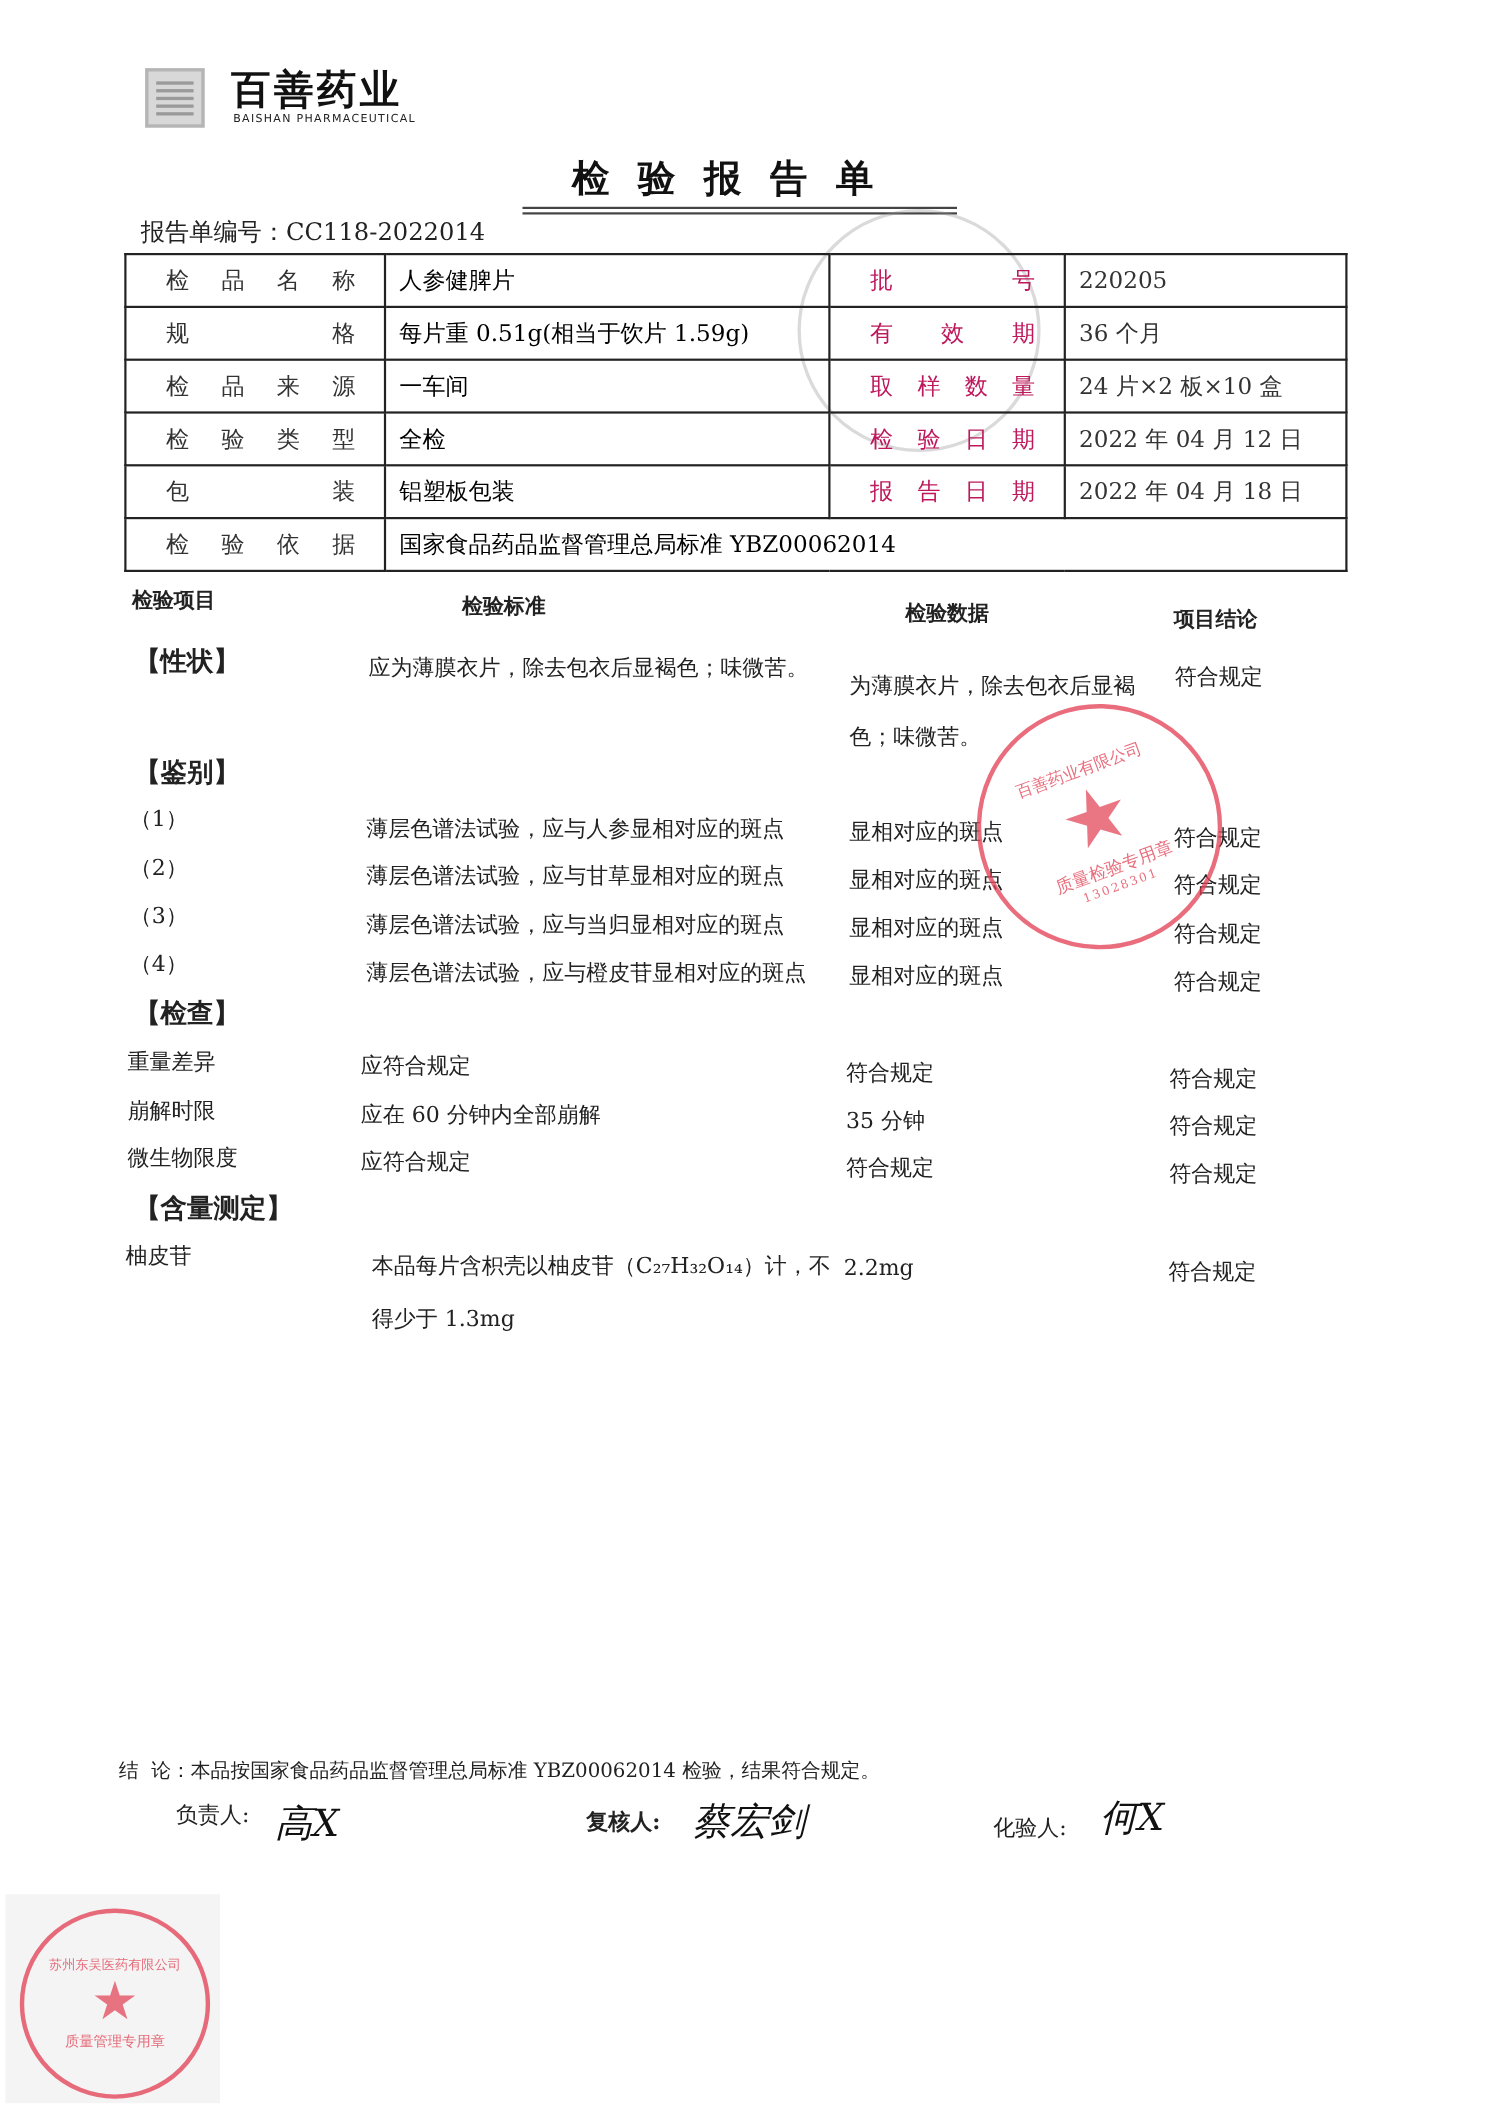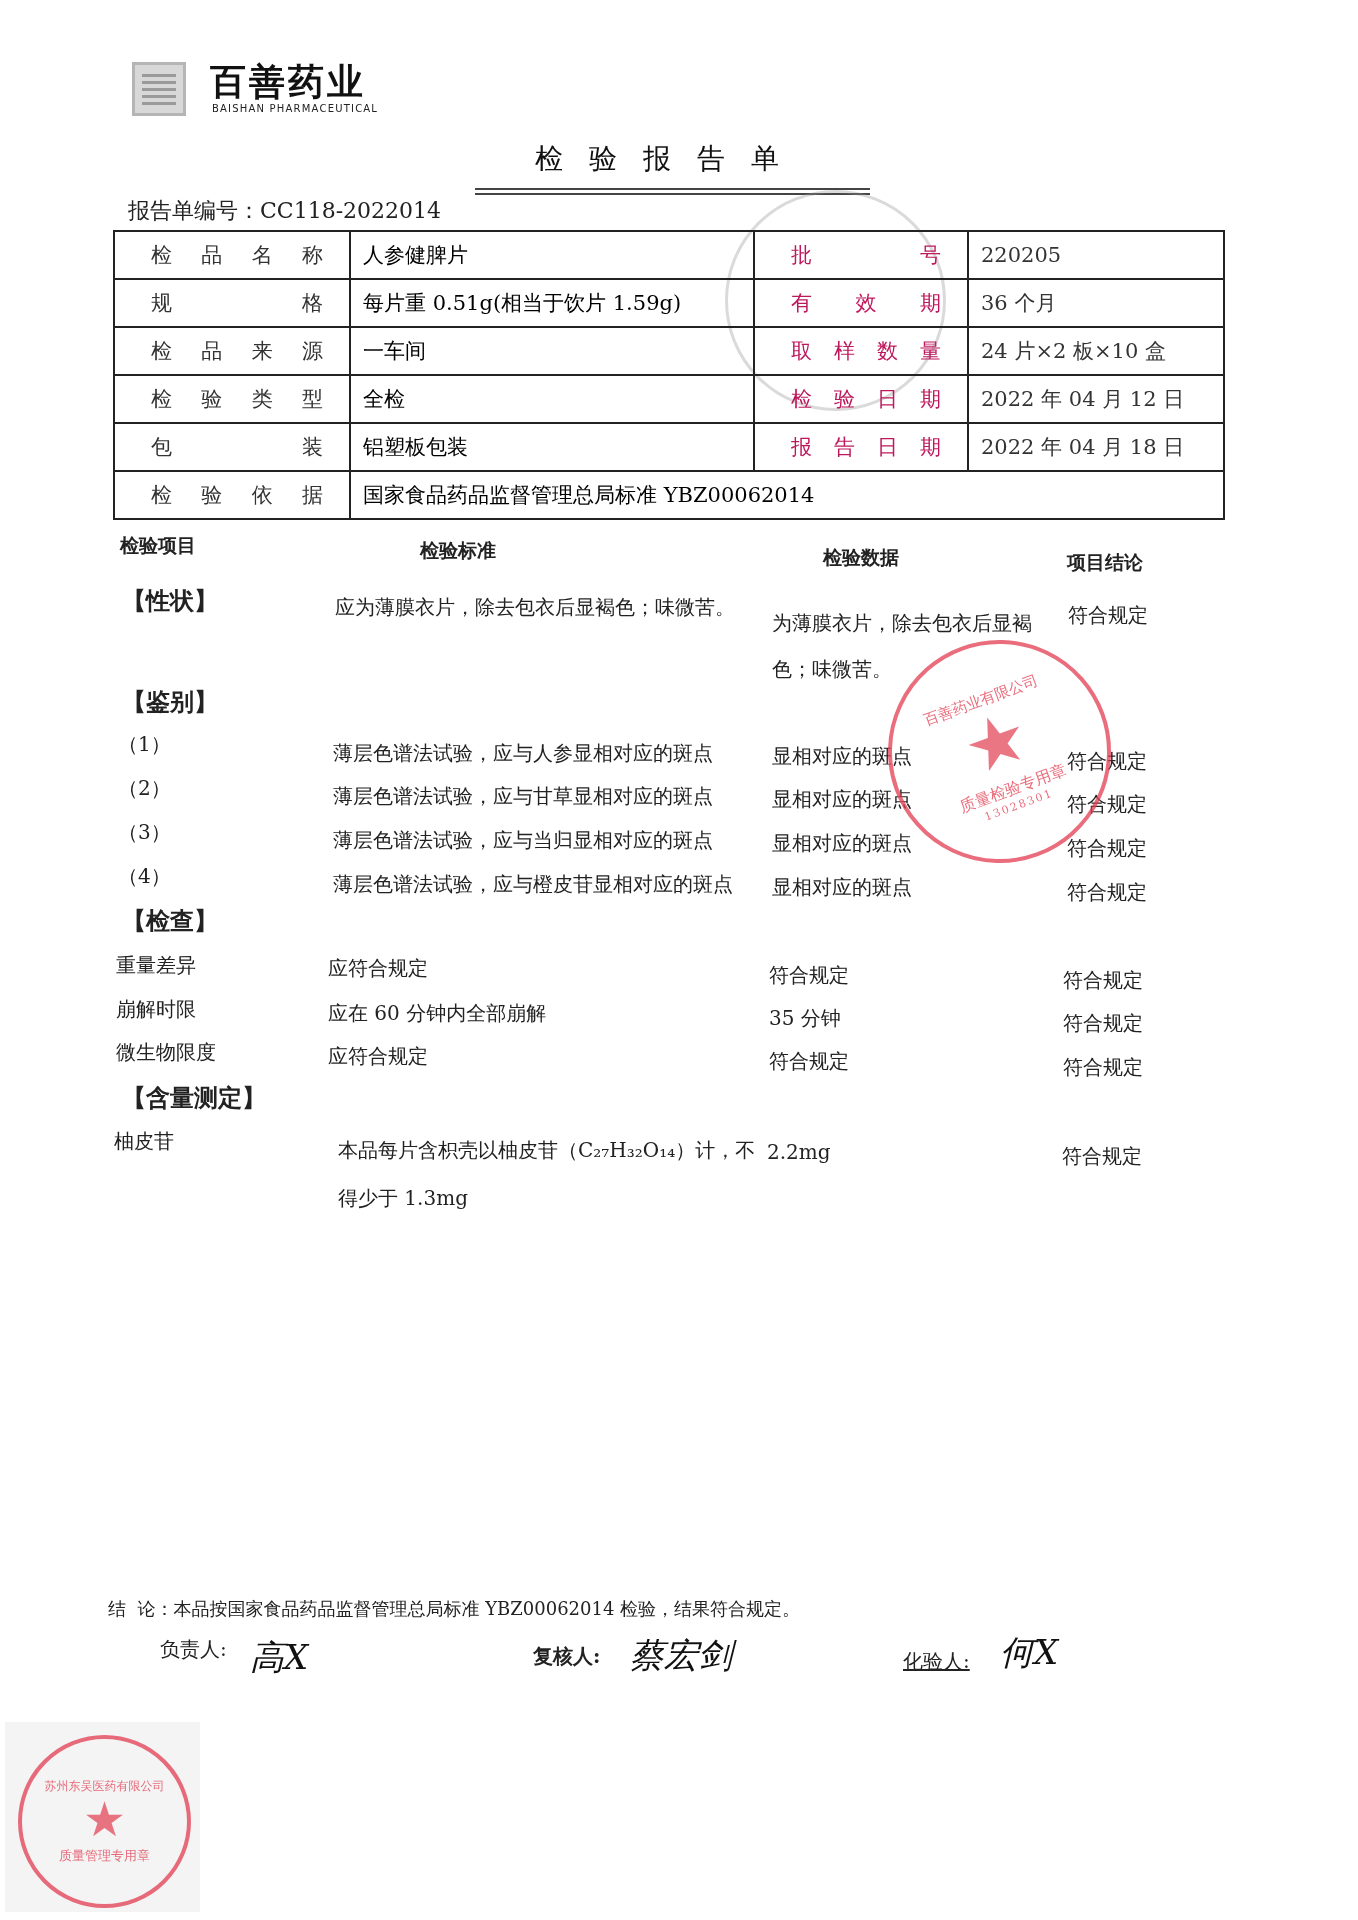--- a/index.html
+++ b/index.html
@@ -9,21 +9,21 @@
   }
   .abs { position: absolute; }
   .logo-box {
     left: 132px; top: 62px; width: 54px; height: 54px;
     background: #d8d8d8; border: 3px solid #b5b5b5; box-sizing: border-box;
     display: flex; flex-direction: column; justify-content: center; align-items: center; gap: 4px;
   }
   .logo-box span { display: block; width: 34px; height: 3px; background: #9a9a9a; }
   .logo-cn { left: 210px; top: 58px; font-family: "DejaVu Sans", sans-serif; font-size: 36px; font-weight: bold; letter-spacing: 3px; color: #111; }
   .logo-en { left: 212px; top: 103px; font-family: "DejaVu Sans", sans-serif; font-size: 10px; letter-spacing: 1.2px; color: #222; }
-  .title { left: 470px; top: 140px; width: 400px; text-align: center; font-size: 28px; letter-spacing: 26px; color: #111; }
+  .title { left: 470px; top: 140px; width: 400px; text-align: center; font-size: 34px; letter-spacing: 26px; color: #111; font-weight: bold; }
   .title-line { left: 475px; width: 395px; height: 2px; background: #444; }
   .report-no { left: 128px; top: 196px; font-size: 22px; color: #222; }
 
   table.info { position: absolute; left: 113px; top: 230px; width: 1112px; border-collapse: collapse; font-size: 21px; }
   table.info td { border: 2px solid #222; height: 46px; padding: 0 12px; }
   td.lbl { width: 172px; text-align: justify; text-align-last: justify; padding: 0 26px 0 36px !important; color: #333; }
   td.val { color: #000000; }
   td.lbl2 { width: 150px; text-align-last: justify; padding: 0 26px 0 36px !important; color: #be185d; }
   td.val2 { width: 230px; color: #333; }
 
@@ -165,21 +165,21 @@
 <div class="abs sec" style="left:1062px; top:1143px;">符合规定</div>
 
 <div class="abs sec" style="left:108px; top:1597px; font-size:18px; white-space:pre;">结  论：本品按国家食品药品监督管理总局标准 YBZ00062014 检验，结果符合规定。</div>
 
 <div class="abs sec" style="left:160px; top:1636px;">负责人:</div>
 <div class="abs sig" style="left:250px; top:1635px;">高X</div>
 
 <div class="abs sec" style="left:533px; top:1643px;font-weight:bold;">复核人:</div>
 <div class="abs sig" style="left:630px; top:1633px;">蔡宏剑</div>
 
-<div class="abs sec" style="left:903px; top:1648px;text-decoration:underline;">化验人:</div>
+<div class="abs sec" style="left:903px; top:1648px;">化验人:</div>
 <div class="abs sig" style="left:1000px; top:1630px;">何X</div>
 
 <div class="abs" style="left:5px; top:1722px; width:195px; height:190px; background:#f4f4f4;"></div>
 <div class="abs stamp" style="left:18px; top:1735px; width:165px; height:165px;">
   <div class="ring" style="font-size:12px;">苏州东吴医药有限公司</div>
   <div class="star" style="font-size:48px;">★</div>
   <div class="txt" style="font-size:13px;">质量管理专用章</div>
 </div>
 
 </body></html>

